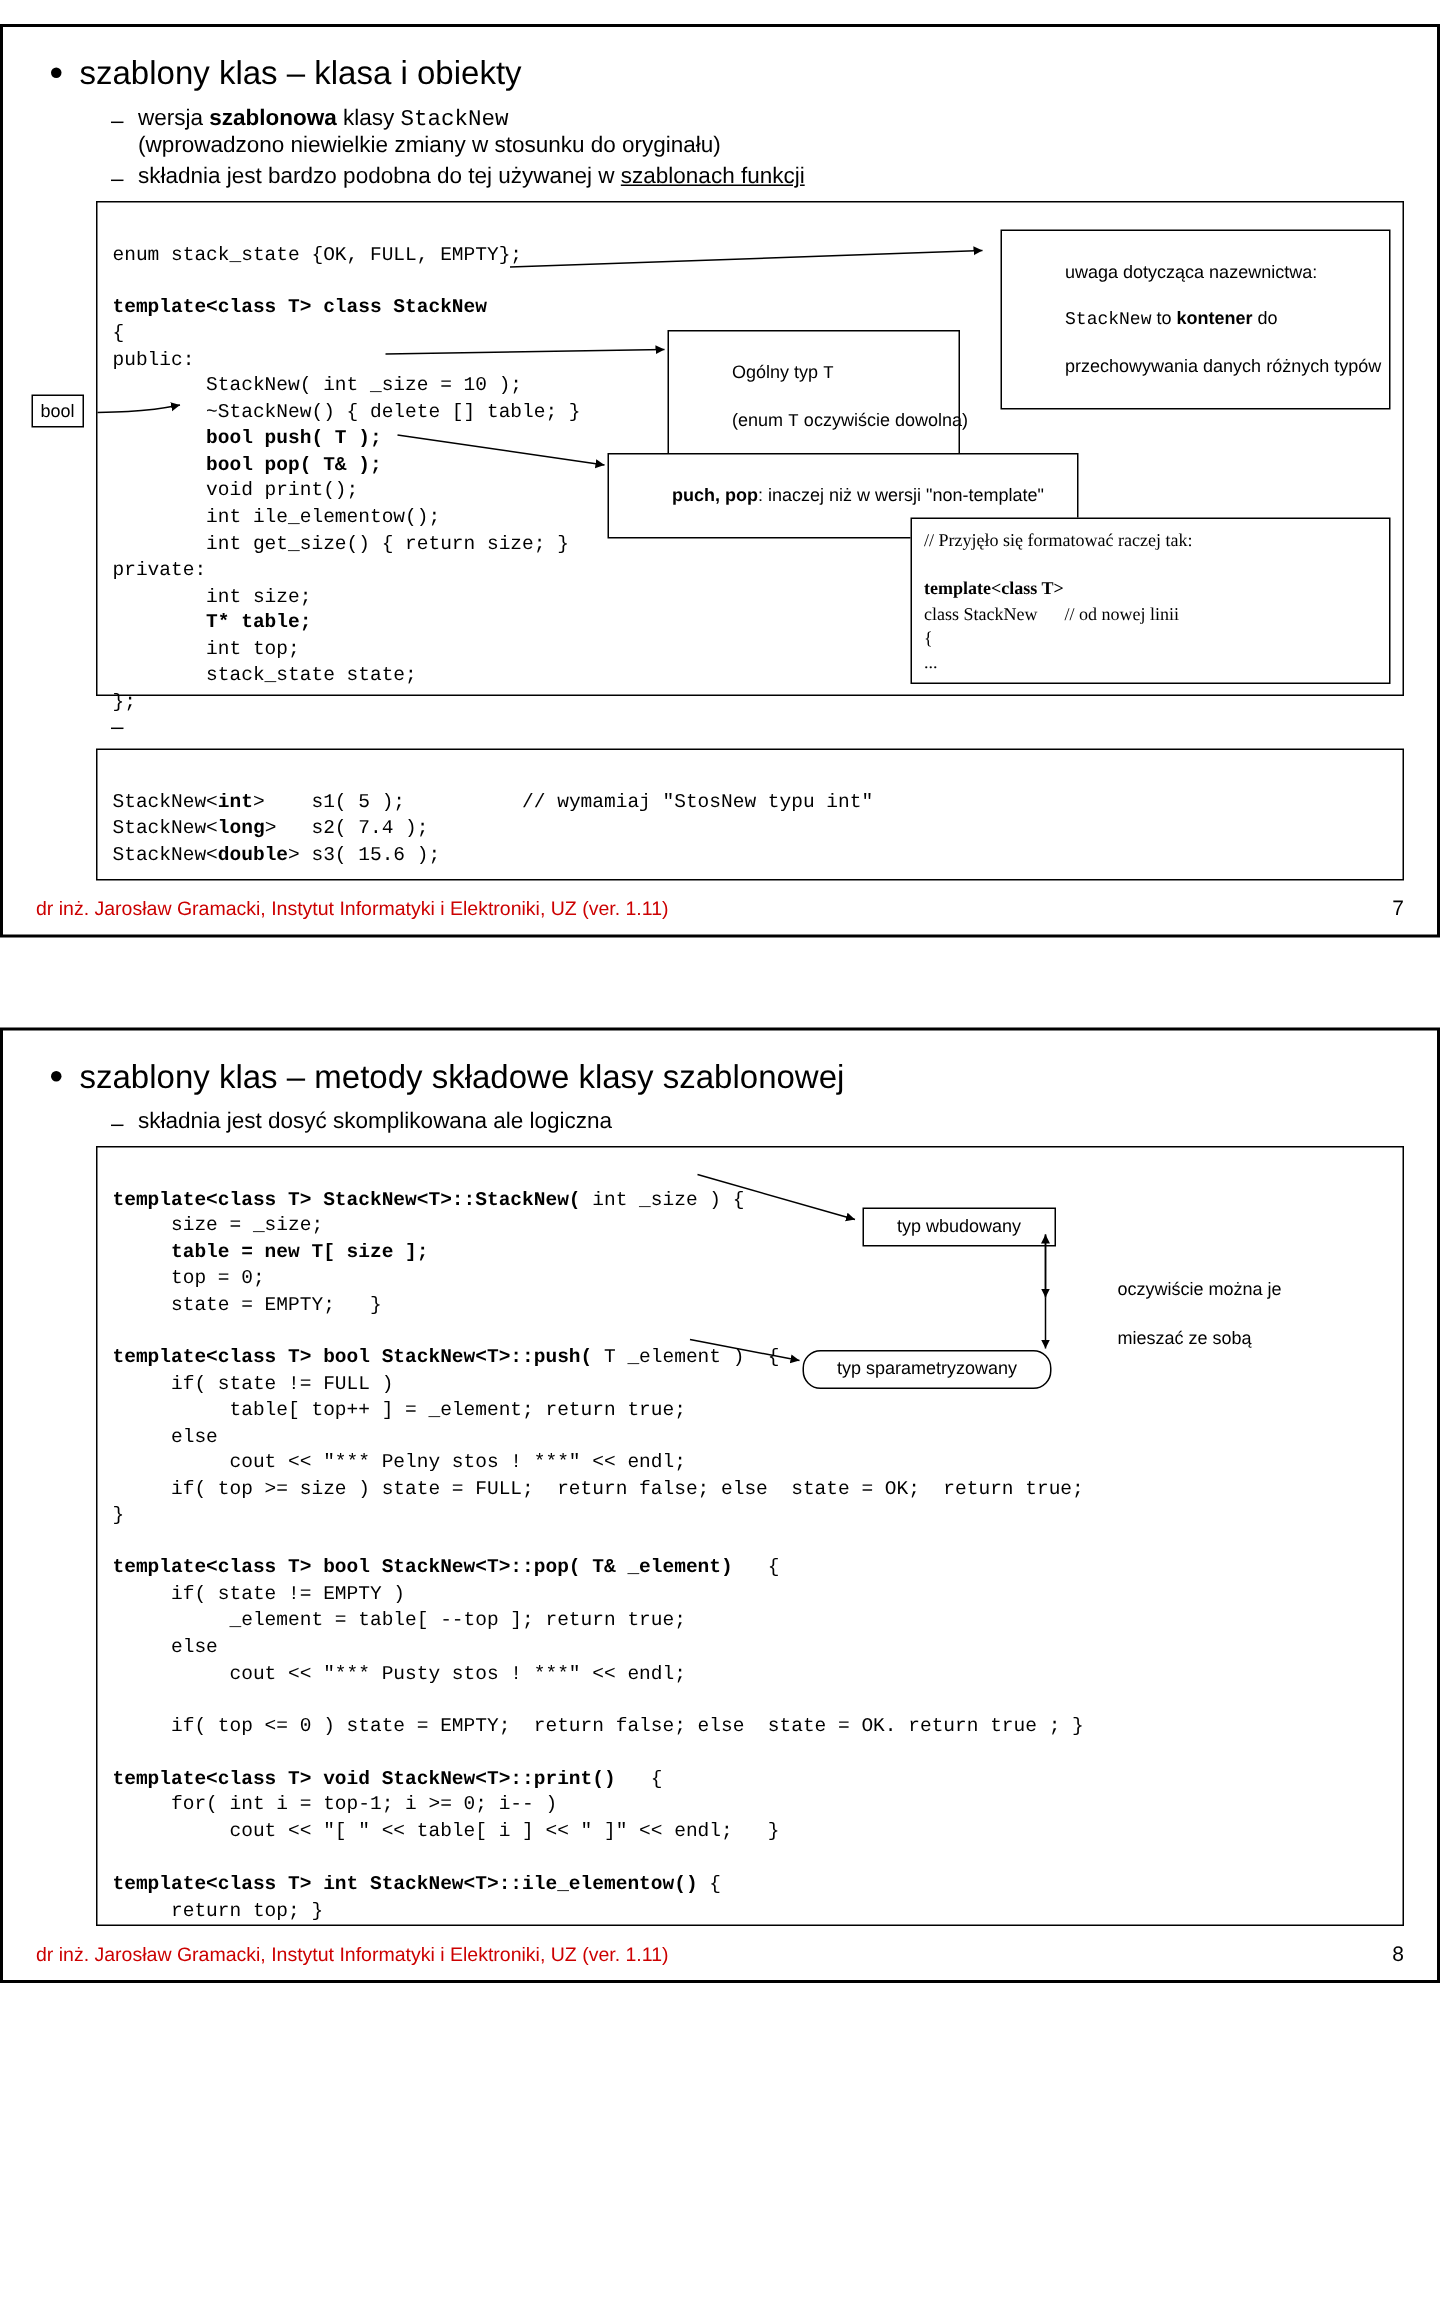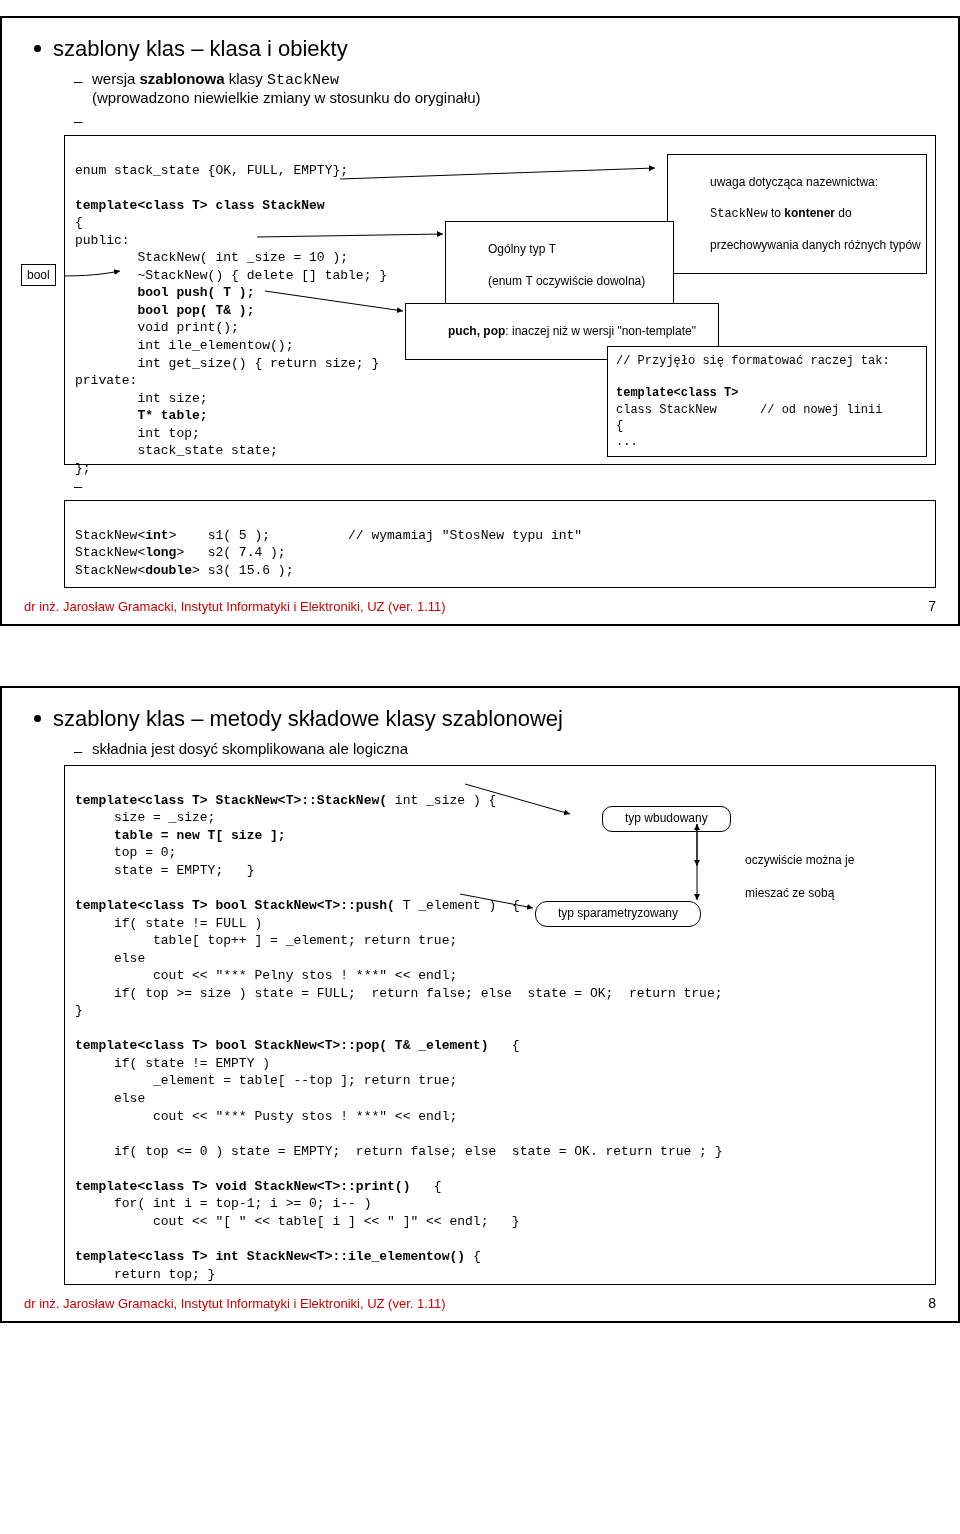--- a/index.html
+++ b/index.html
@@ -59,21 +59,21 @@
     font-family: Verdana, Arial, sans-serif;
     font-size: 12px;
     padding: 4px 22px;
     line-height: 1.3;
   }
   .note .mono { font-family: "Courier New", monospace; }
   .note-code {
     position: absolute;
     border: 1px solid #000;
     background: #fff;
-    font-family: Liberation Mono, monospace;
+    font-family: Liberation Serif, serif;
     font-size: 12px;
     padding: 6px 8px;
     line-height: 1.35;
     white-space: pre;
   }
   .side-label {
     position: absolute;
     border: 1px solid #000;
     background: #fff;
     font-family: Verdana, Arial, sans-serif;
@@ -112,20 +112,23 @@
   <div class="sub">
     <span class="dash">–</span>
     <span class="sub-text">
       <span>wersja </span><b>szablonowa</b><span> klasy </span><span style="font-family:'Courier New',monospace">StackNew</span><br>
       <span>(wprowadzono niewielkie zmiany w stosunku do oryginału)</span>
     </span>
   </div>
 
   <div class="sub">
     <span class="dash">–</span>
+    <span class="sub-text">
+      <span>składnia jest bardzo podobna do tej używanej w </span><u>szablonach funkcji</u>
+    </span>
   </div>
 
   <div class="codebox" id="cb1" style="height:330px;">
 <span>enum stack_state {OK, FULL, EMPTY};</span>
 <span></span>
 <span class="bold">template&lt;class T&gt;</span><span class="bold"> class StackNew</span>
 <span>{</span>
 <span>public:</span>
 <span>        StackNew( int _size = 10 );</span>
 <span>        ~StackNew() { delete [] table; }</span>
@@ -145,21 +148,21 @@
     <div class="side-label" style="left:-44px; top:128px;">bool</div>
 
     
     <div class="note" style="right:8px; top:18px; width:260px;">
       <span>uwaga dotycząca nazewnictwa:</span><br>
       <span class="mono">StackNew</span><span> to </span><b>kontener</b><span> do</span><br>
       <span>przechowywania danych różnych typów</span>
     </div>
 
     
-    <div class="note" style="left:380px; top:85px; width:229px;">
+    <div class="note" style="left:380px; top:85px; width:195px;">
       <span>Ogólny typ </span><span class="mono">T</span><br>
       <span>(enum </span><span class="mono">T</span><span> oczywiście dowolna)</span>
     </div>
 
     
     <div class="note" style="left:340px; top:167px;">
       <b>puch, pop</b><span>: inaczej niż w wersji "non-template"</span>
     </div>
 
     
@@ -240,21 +243,21 @@
 <span>     if( top &lt;= 0 ) state = EMPTY;  return false; else  state = OK. return true ; }</span>
 <span></span>
 <span class="bold">template&lt;class T&gt; void StackNew&lt;T&gt;::print()</span><span>   {</span>
 <span>     for( int i = top-1; i &gt;= 0; i-- )</span>
 <span>          cout &lt;&lt; "[ " &lt;&lt; table[ i ] &lt;&lt; " ]" &lt;&lt; endl;   }</span>
 <span></span>
 <span class="bold">template&lt;class T&gt; int StackNew&lt;T&gt;::ile_elementow()</span><span> {</span>
 <span>     return top; }</span>
 
     
-    <div class="note" style="left:537px; top:40px;border-radius:10px;">typ wbudowany</div>
+    <div class="note" style="left:510px; top:40px;">typ wbudowany</div>
 
     <div class="small-note" style="position:absolute; left:660px; top:70px; width:160px;">
       <span>oczywiście można je</span><br>
       <span>mieszać ze sobą</span>
     </div>
 
     <div class="note" style="left:470px; top:135px;border-radius:12px;">typ sparametryzowany</div>
 
     <svg class="arrows" width="880" height="520">
       <defs>

